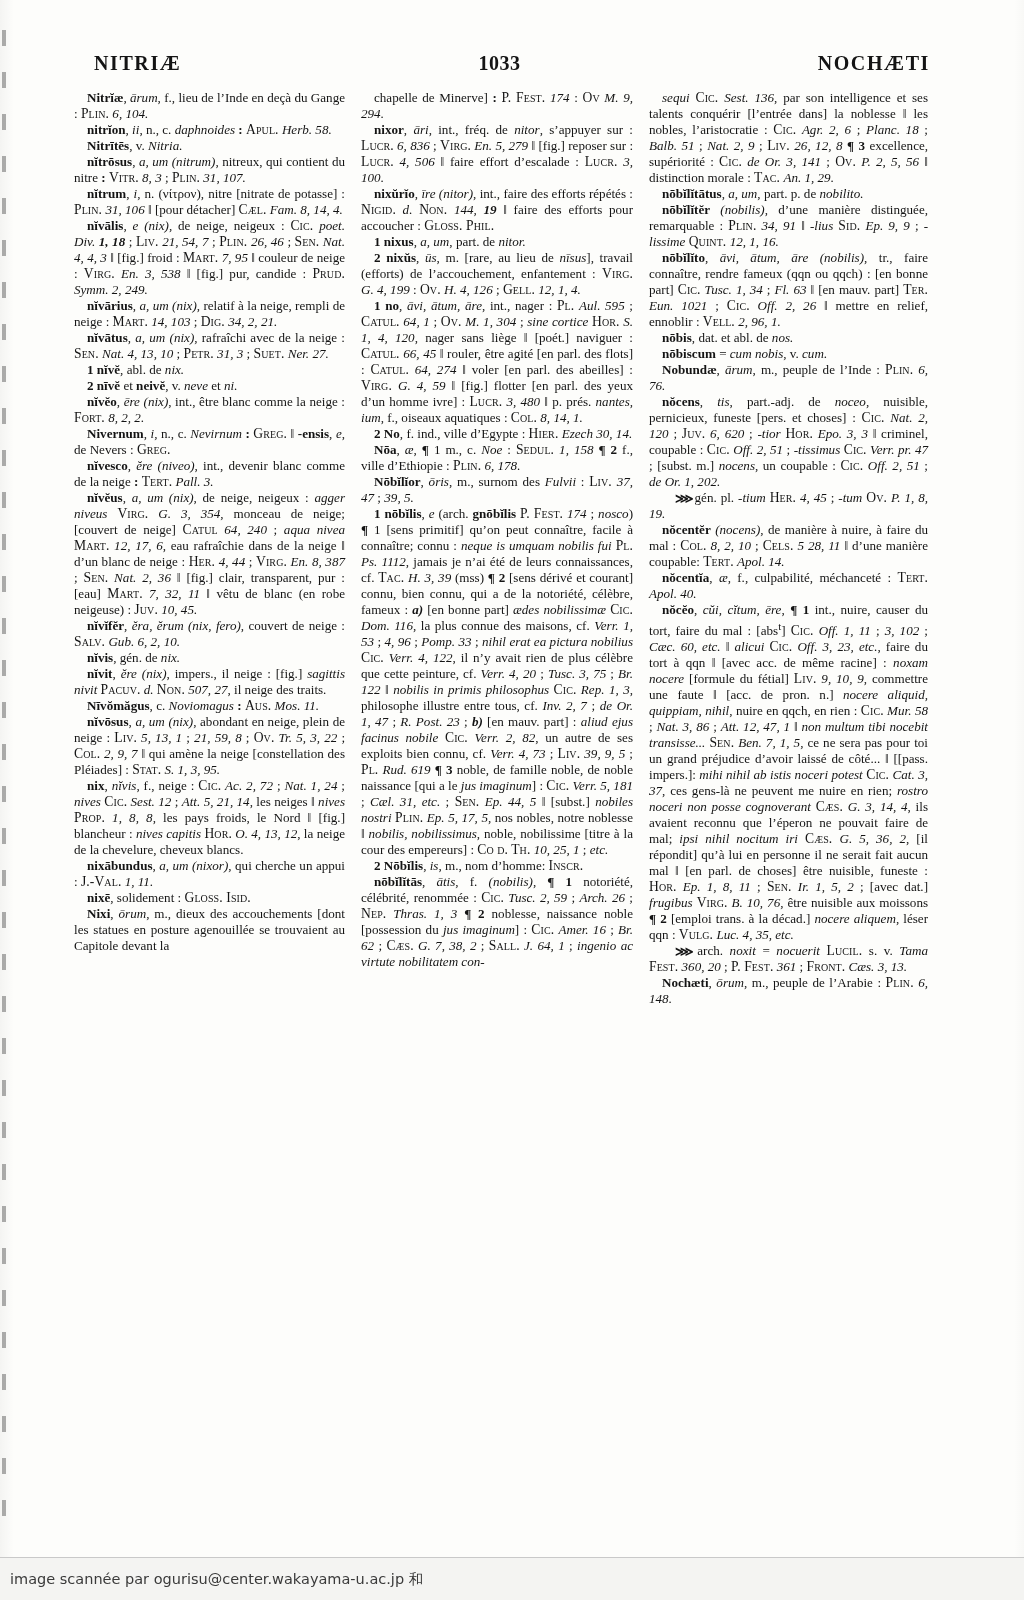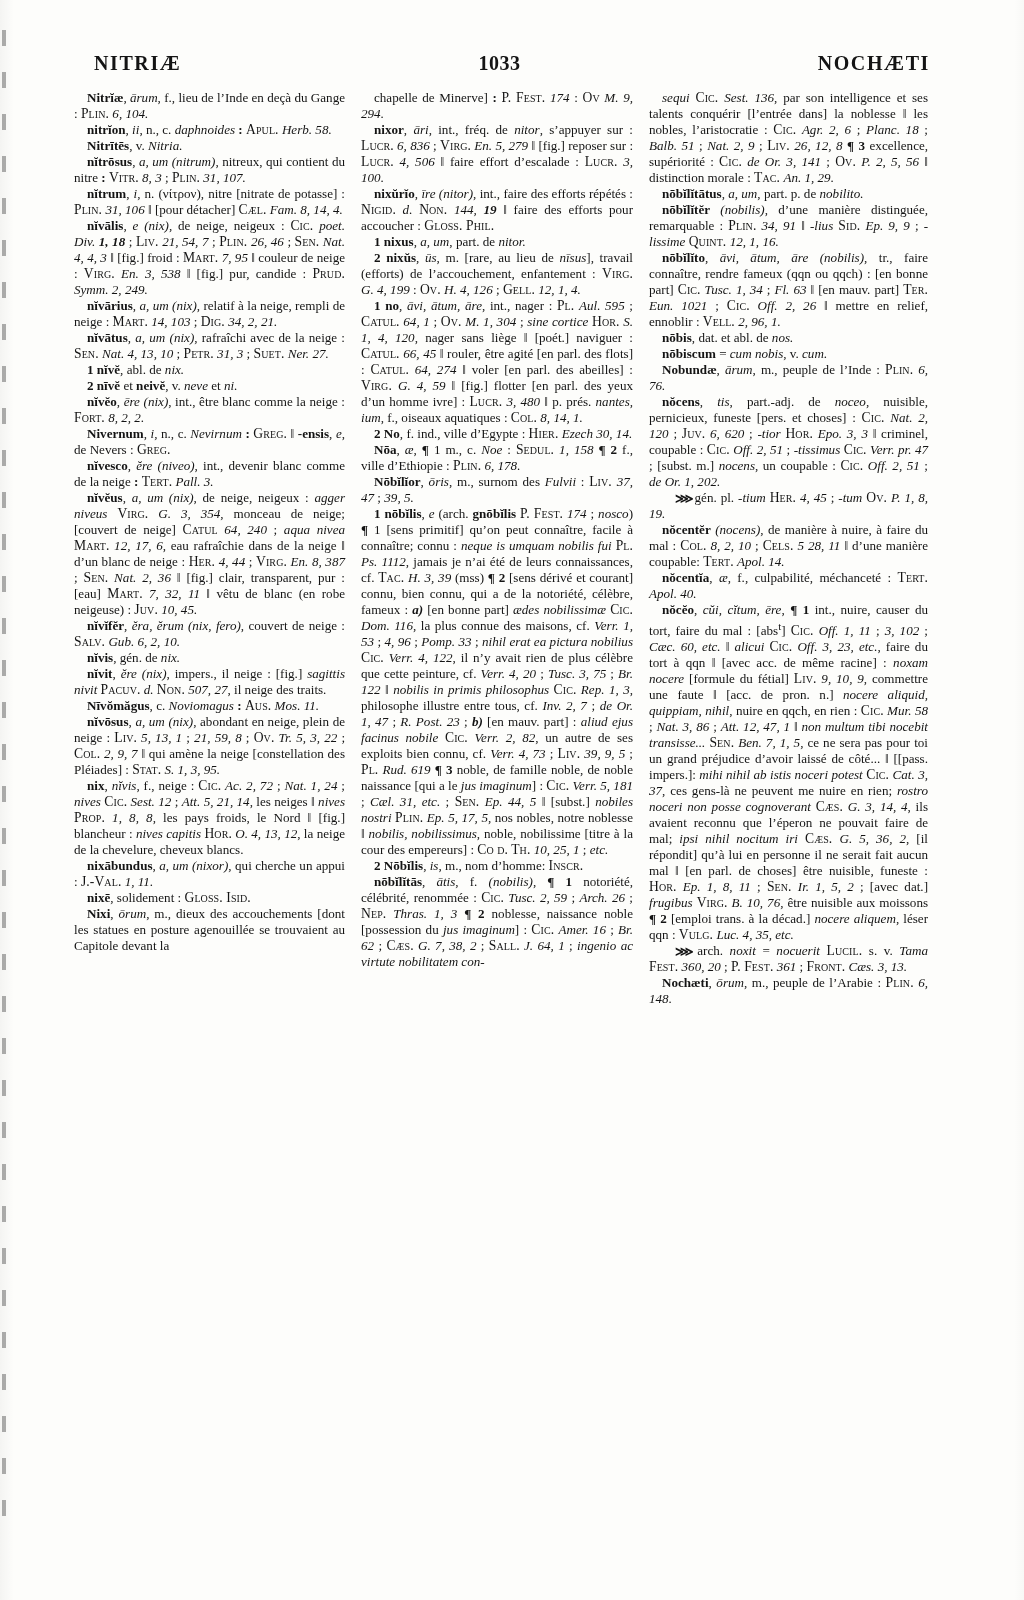--- a/index.html
+++ b/index.html
@@ -196,14 +196,17 @@
         <p class="entry"><b class="hw">nŏcentĕr</b> <i>(nocens)</i>, de manière à nuire, à faire du mal : <span class="sc">Col.</span> <i>8, 2, 10</i> ; <span class="sc">Cels.</span> <i>5 28, 11</i> ‖ d’une manière coupable: <span class="sc">Tert.</span> <i>Apol. 14.</i></p>
         <p class="entry"><b class="hw">nŏcentĭa</b>, <i>æ</i>, f., culpabilité, méchanceté : <span class="sc">Tert.</span> <i>Apol. 40.</i></p>
         <p class="entry"><b class="hw">nŏcĕo</b>, <i>cŭi, cĭtum, ēre</i>, <span class="par">¶</span> <b>1</b> int., nuire, causer du tort, faire du mal : [abs<sup>t</sup>] <span class="sc">Cic.</span> <i>Off. 1, 11</i> ; <i>3, 102</i> ; <i>Cæc. 60, etc.</i> ‖ <i>alicui</i> <span class="sc">Cic.</span> <i>Off. 3, 23, etc.</i>, faire du tort à qqn ‖ [avec acc. de même racine] : <i>noxam nocere</i> [formule du fétial] <span class="sc">Liv.</span> <i>9, 10, 9</i>, commettre une faute ‖ [acc. de pron. n.] <i>nocere aliquid, quippiam, nihil</i>, nuire en qqch, en rien : <span class="sc">Cic.</span> <i>Mur. 58</i> ; <i>Nat. 3, 86</i> ; <i>Att. 12, 47, 1</i> ‖ <i>non multum tibi nocebit transisse...</i> <span class="sc">Sen.</span> <i>Ben. 7, 1, 5</i>, ce ne sera pas pour toi un grand préjudice d’avoir laissé de côté... ‖ [[pass. impers.]: <i>mihi nihil ab istis noceri potest</i> <span class="sc">Cic.</span> <i>Cat. 3, 37</i>, ces gens-là ne peuvent me nuire en rien; <i>rostro noceri non posse cognoverant</i> <span class="sc">Cæs.</span> <i>G. 3, 14, 4</i>, ils avaient reconnu que l’éperon ne pouvait faire de mal; <i>ipsi nihil nocitum iri</i> <span class="sc">Cæs.</span> <i>G. 5, 36, 2</i>, [il répondit] qu’à lui en personne il ne serait fait aucun mal ‖ [en parl. de choses] être nuisible, funeste : <span class="sc">Hor.</span> <i>Ep. 1, 8, 11</i> ; <span class="sc">Sen.</span> <i>Ir. 1, 5, 2</i> ; [avec dat.] <i>frugibus</i> <span class="sc">Virg.</span> <i>B. 10, 76</i>, être nuisible aux moissons <span class="par">¶</span> <b>2</b> [emploi trans. à la décad.] <i>nocere aliquem</i>, léser qqn : <span class="sc">Vulg.</span> <i>Luc. 4, 35, etc.</i></p>
         <p class="entry"><span class="arrow">⋙</span> arch. <i>noxit</i> = <i>nocuerit</i> <span class="sc">Lucil.</span> s. v. <i>Tama</i> <span class="sc">Fest.</span> <i>360, 20</i> ; <span class="sc">P. Fest.</span> <i>361</i> ; <span class="sc">Front.</span> <i>Cæs. 3, 13.</i></p>
         <p class="entry"><b class="hw">Nochæti</b>, <i>ōrum</i>, m., peuple de l’Arabie : <span class="sc">Plin.</span> <i>6, 148.</i></p>
       </div>
     </div>
 
   <div class="scan-noise"></div>
 
+  <footer class="foot">
+    <span class="foot-txt">image scannée par ogurisu@center.wakayama-u.ac.jp 和</span>
+  </footer>
 
 </div>
 
 </body></html>

